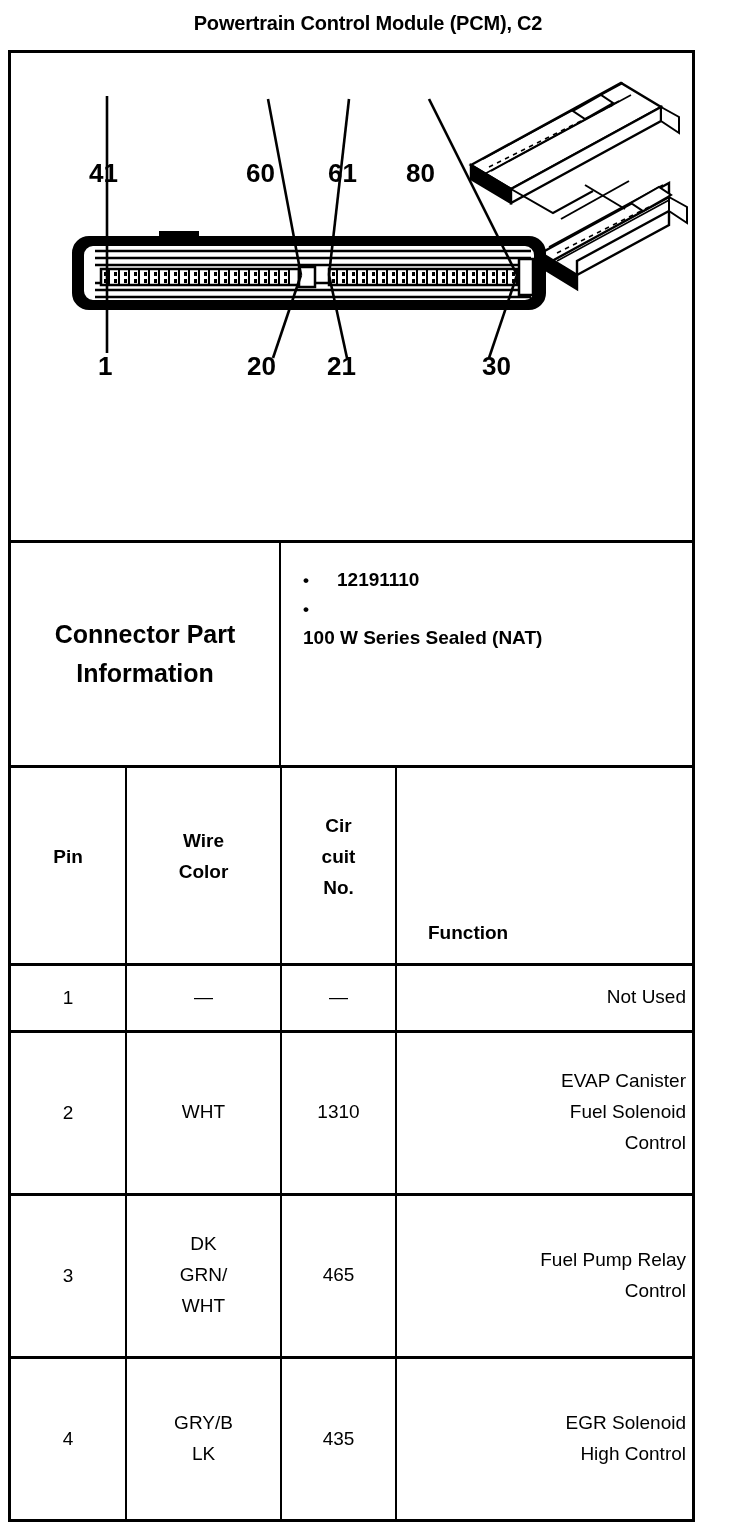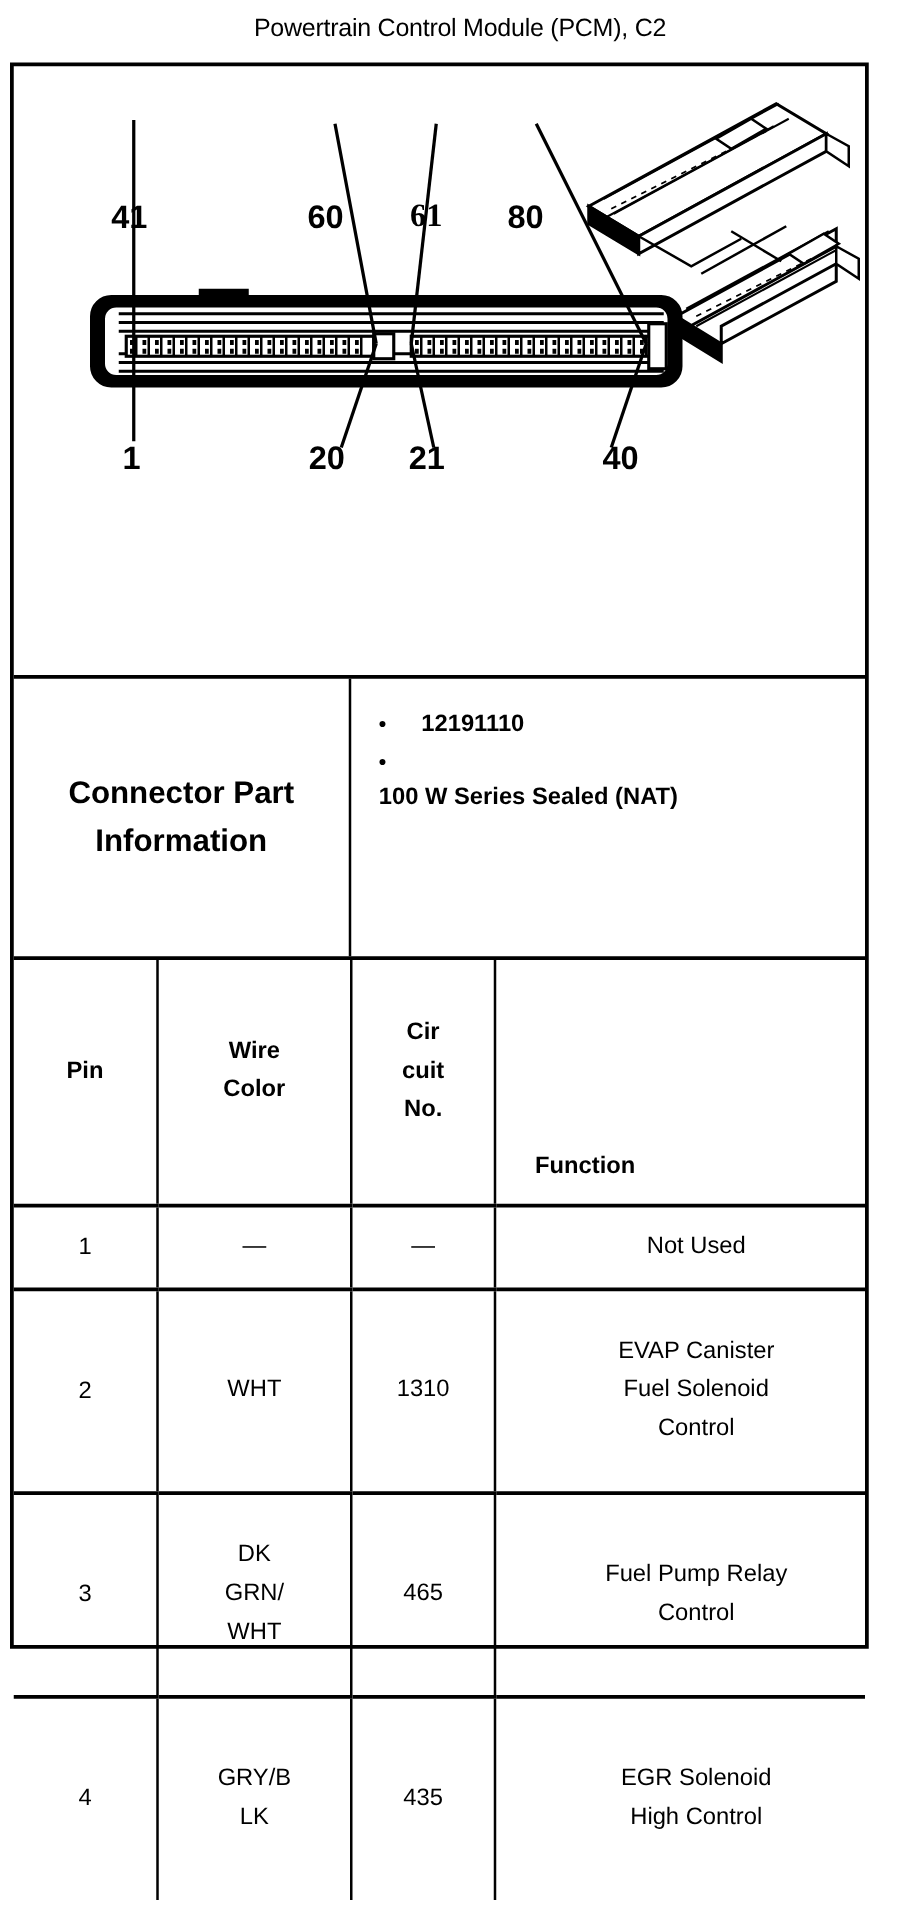--- a/index.html
+++ b/index.html
@@ -6,27 +6,27 @@
   html,body{margin:0;padding:0;background:#ffffff;}
   body{
     width:736px;height:1534px;position:relative;overflow:hidden;
     font-family:"Liberation Sans",sans-serif;color:#000000;
     -webkit-font-smoothing:none;
   }
 
   
   .page-title{
     position:absolute;left:0;top:12px;width:736px;
-    text-align:center;font-size:20px;font-weight:normal;
+    text-align:center;font-size:20px;font-weight:bold;
     letter-spacing:-0.2px;
   }
 
   
   .sheet{
-    position:absolute;left:8px;top:50px;width:687px;height:1269px;
+    position:absolute;left:8px;top:50px;width:687px;height:1472px;
     border:3px solid #000;box-sizing:border-box;
   }
 
   
   .diagram-cell{
     position:absolute;left:0;top:0;width:100%;height:490px;
     border-bottom:3px solid #000;box-sizing:border-box;
   }
   .diagram-svg{position:absolute;left:0;top:0;}
 
@@ -77,21 +77,21 @@
   .hdr td{
     height:196px;vertical-align:bottom;font-weight:bold;
     padding-bottom:16px;line-height:1.38;
   }
   .hdr .ctr{text-align:center;}
   .hdr .lft{text-align:left;padding-left:14px;}
 
   
   .tbl td.num{text-align:center;vertical-align:middle;}
   .tbl td.ctr{text-align:center;vertical-align:middle;line-height:1.62;}
-  .tbl td.fn{text-align:center;vertical-align:middle;padding-left:14px;line-height:1.62;}
+  .tbl td.fn{text-align:right;vertical-align:middle;padding-left:14px;line-height:1.62;}
 
   .r1 td{height:67px;}
   .r2 td{height:163px;}
   .r3 td{height:163px;}
   .r4 td{height:163px;}
 </style>
 </head>
 <body>
 
 <div class="page-title">Powertrain Control Module (PCM), C2</div>
@@ -304,27 +304,27 @@
         <line x1="338" y1="46" x2="318" y2="222"></line>
         <line x1="318" y1="222" x2="336" y2="305"></line>
 
         <line x1="418" y1="46" x2="506" y2="222"></line>
         <line x1="506" y1="222" x2="478" y2="305"></line>
       </g>
     </svg>
 
     <div style="position:absolute;left:78px;top:105px;font-size:26px;font-weight:bold;">41</div>
     <div style="position:absolute;left:235px;top:105px;font-size:26px;font-weight:bold;">60</div>
-    <div style="position:absolute;left:317px;top:105px;font-size:26px;font-weight:bold;font-family:Liberation Serif, serif;">61</div>
+    <div style="position:absolute;left:317px;top:105px;font-size:26px;font-weight:bold;">61</div>
     <div style="position:absolute;left:395px;top:105px;font-size:26px;font-weight:bold;">80</div>
 
     <div style="position:absolute;left:87px;top:298px;font-size:26px;font-weight:bold;">1</div>
     <div style="position:absolute;left:236px;top:298px;font-size:26px;font-weight:bold;">20</div>
     <div style="position:absolute;left:316px;top:298px;font-size:26px;font-weight:bold;">21</div>
-    <div style="position:absolute;left:471px;top:298px;font-size:26px;font-weight:bold;">40</div>
+    <div style="position:absolute;left:471px;top:298px;font-size:26px;font-weight:bold;">30</div>
   </div>
 
   <div class="partinfo-row">
     <div class="partinfo-label">Connector Part Information</div>
     <div class="partinfo-body">
       <div class="bullet-line">
         <span class="bullet-dot">•</span>
         <span>12191110</span>
       </div>
       <div class="bullet-line">

